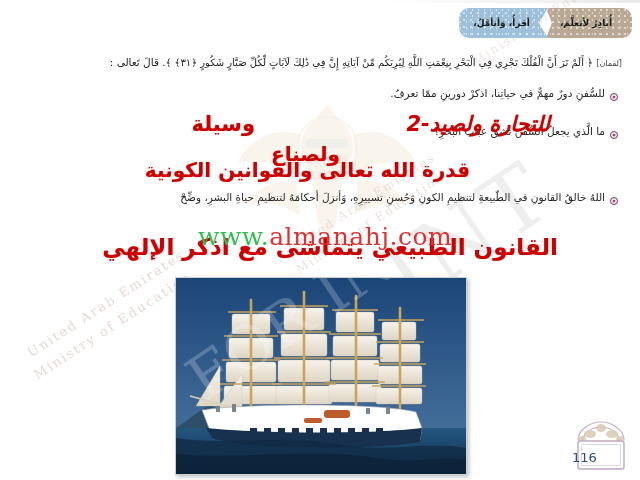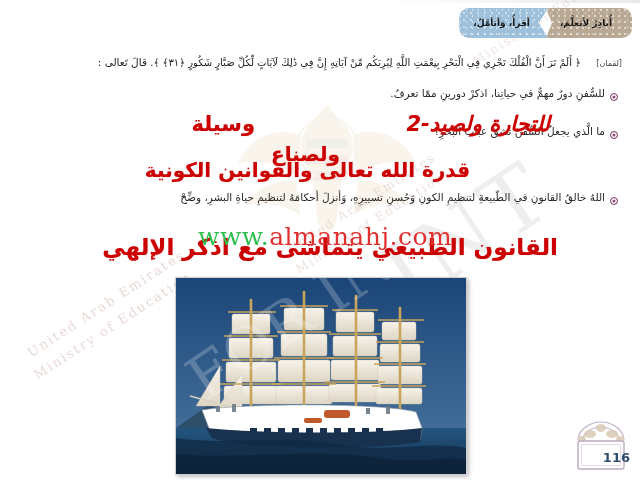--- a/index.html
+++ b/index.html
@@ -59,21 +59,21 @@
     margin-right:-2px;padding-right:18px;
   }
 
   
   .ayah-line{
     position:absolute;right:18px;top:56px;width:600px;
     font-size:10.5px;color:#23211f;text-align:right;white-space:nowrap;
     font-family:"DejaVu Sans","Liberation Sans",sans-serif;
   }
   .ayah-txt{font-size:10px;}
-  .surah-ref{font-size:8px;color:#3a3a3a;margin-left:12px;}
+  .surah-ref{font-size:8px;color:#3a3a3a;}
 
   .bullet-row{
     position:absolute;right:22px;display:flex;align-items:flex-end;gap:5px;
     color:#2a2725;text-align:right;direction:rtl;
     font-family:"DejaVu Sans","Liberation Sans",sans-serif;
   }
   .bdot{
     flex:0 0 auto;width:6px;height:6px;border-radius:50%;
     border:1.5px solid #8e4f76;background:#8e4f76;margin-top:5px;
     box-shadow:0 0 0 1.5px #fff inset;
@@ -118,22 +118,22 @@
   .photo-diag{
     position:absolute;left:-6px;top:-4px;font-size:60px;color:rgba(255,255,255,.22);
     font-family:"DejaVu Serif","Liberation Serif",serif;transform:rotate(-34deg);
     pointer-events:none;direction:ltr;
   }
 
   
   .pagenum{position:absolute;right:10px;bottom:6px;width:58px;height:58px;}
   .pagenum svg{position:absolute;inset:0;width:100%;height:100%;}
   .pagenum .num{
-    position:absolute;left:0;right:0;bottom:9px;text-align:right;
-    font-size:13px;font-weight:bold;color:#2f4f6e;
+    position:absolute;left:0;right:0;bottom:9px;text-align:left;
+    font-size:13px;font-weight:normal;color:#2f4f6e;
     font-family:"DejaVu Sans","Liberation Sans",sans-serif;direction:ltr;
   }
   .scan-edge{
     position:absolute;left:0;top:0;width:100%;height:3px;
     background:linear-gradient(90deg,#fff 0 60%,#e9e9e9 100%);
   }
 </style>
 </head>
 <body>
 

